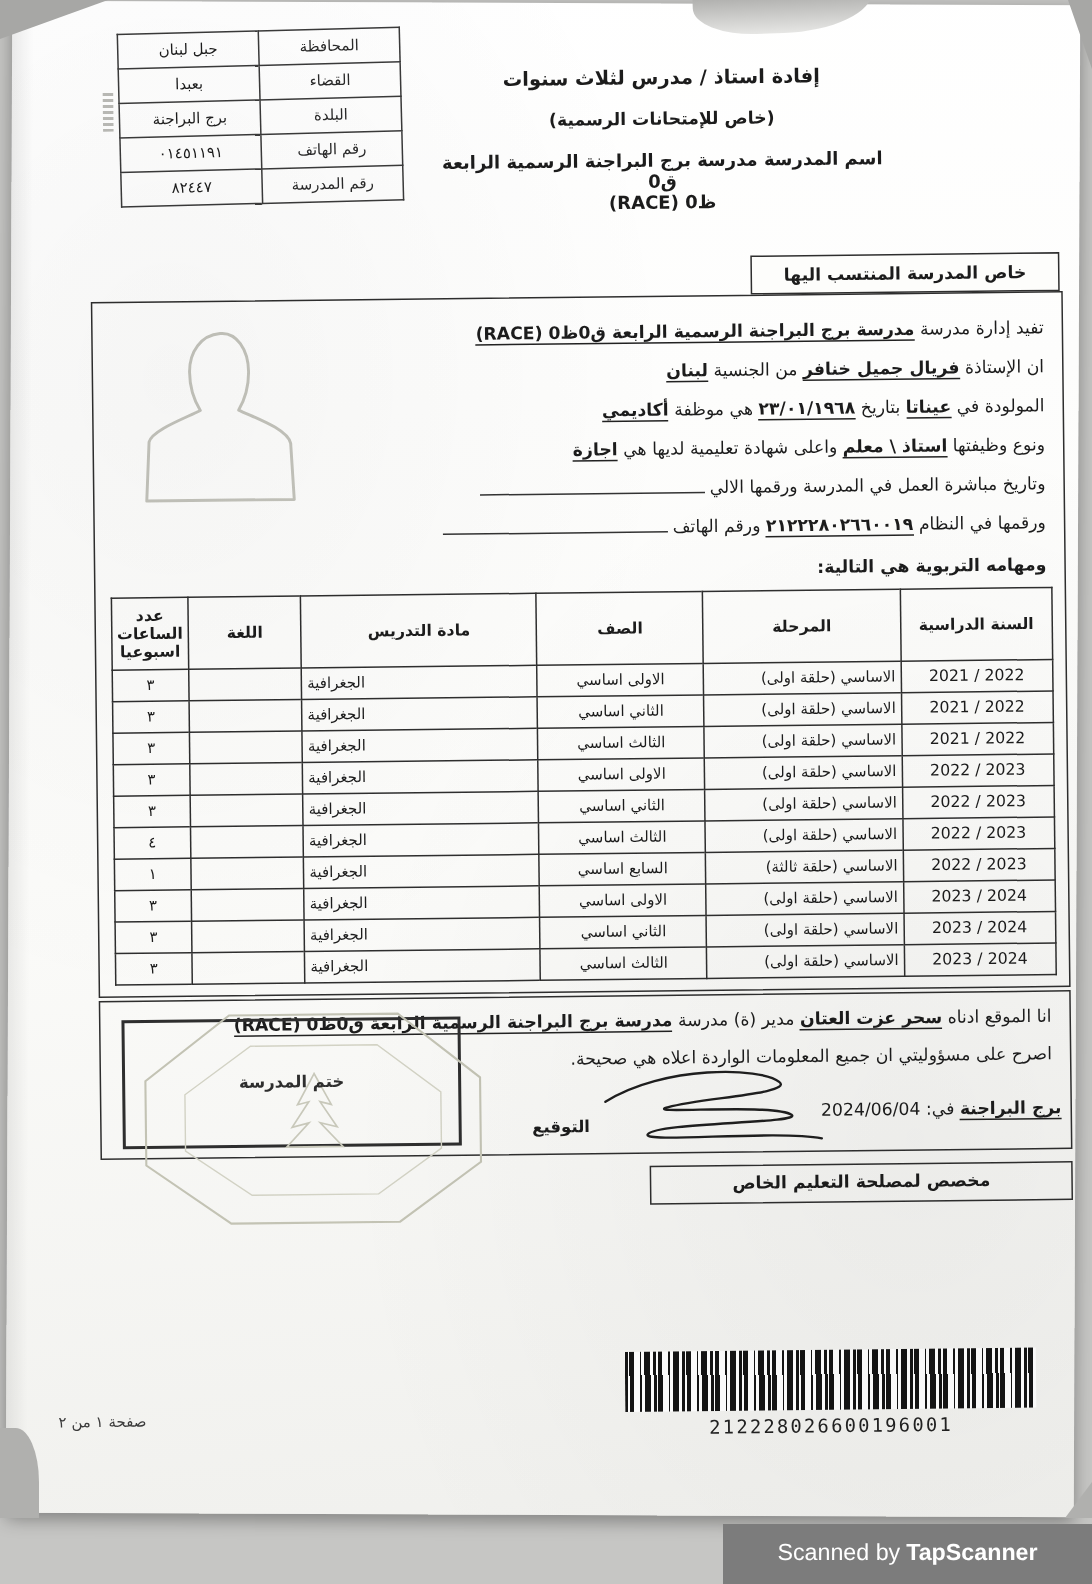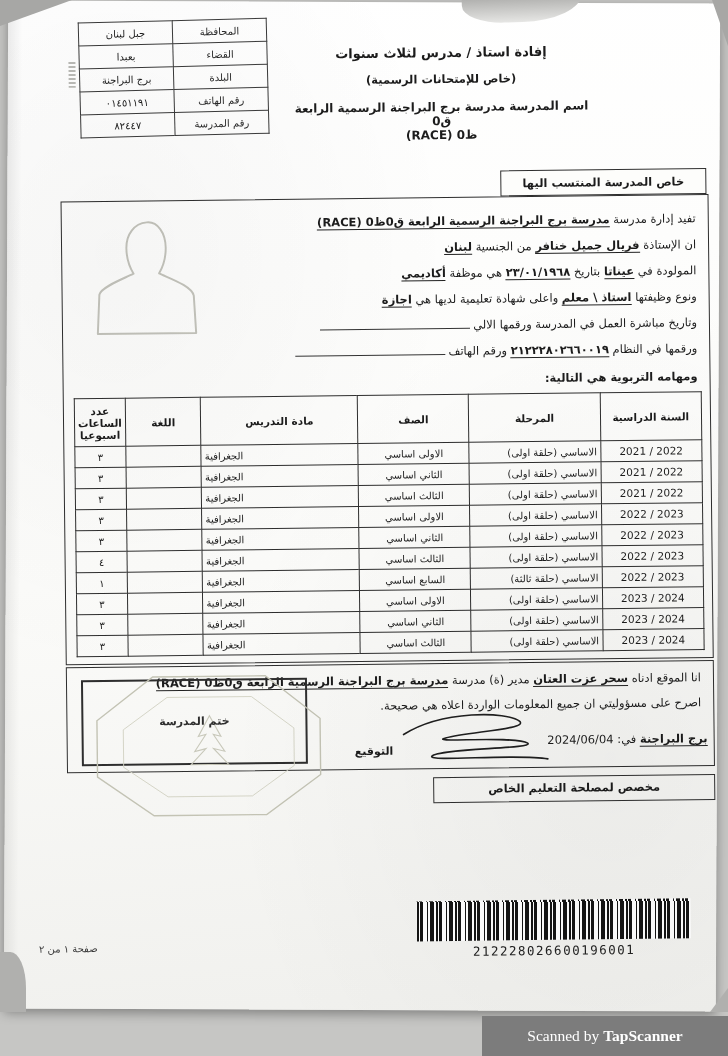--- a/index.html
+++ b/index.html
@@ -96,21 +96,21 @@
   .barcode-wrap { position:absolute; left:406px; top:900px; width:274px; text-align:center; }
   .barcode-bars { height:40px; background:
       repeating-linear-gradient(90deg,#141414 0 2px,#fff 2px 3px,#141414 3px 6px,#fff 6px 10px,#141414 10px 11px,#fff 11px 13px,#141414 13px 17px,#fff 17px 19px); }
   .barcode-num { margin-top:3px; font-family:"DejaVu Sans Mono", monospace; font-size:12.5px; letter-spacing:1.5px; color:#222; }
 
   .page-num { position:absolute; left:28px; top:938px; direction:rtl; font-size:10px; color:#3b3b3b; }
 
   
   .scan-bar { position:absolute; left:482px; top:1016px; width:246px; height:40px; background:#7c7c7c;
     z-index:10; display:flex; align-items:center; justify-content:center;
-    color:#fff; font-size:15.5px; font-family:Liberation Serif, serif; }
+    color:#fff; font-size:15.5px; font-family:Liberation Sans, sans-serif; }
   .scan-bar b { font-weight:bold; margin-left:4px; }
 </style>
 </head>
 <body>
 
 <div class="page">
   <div class="content">
 
     <table class="info-table">
       <tbody>

